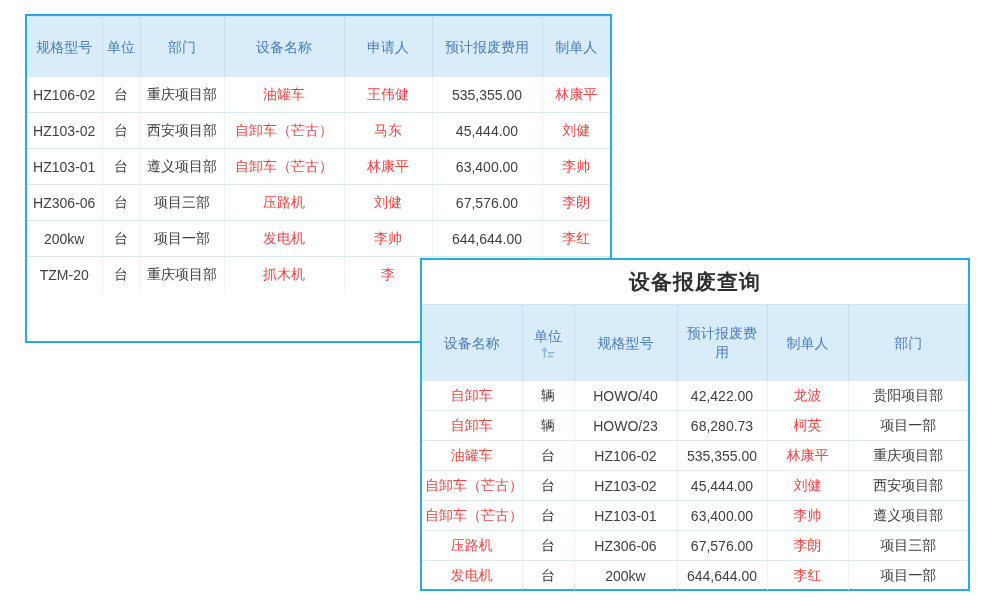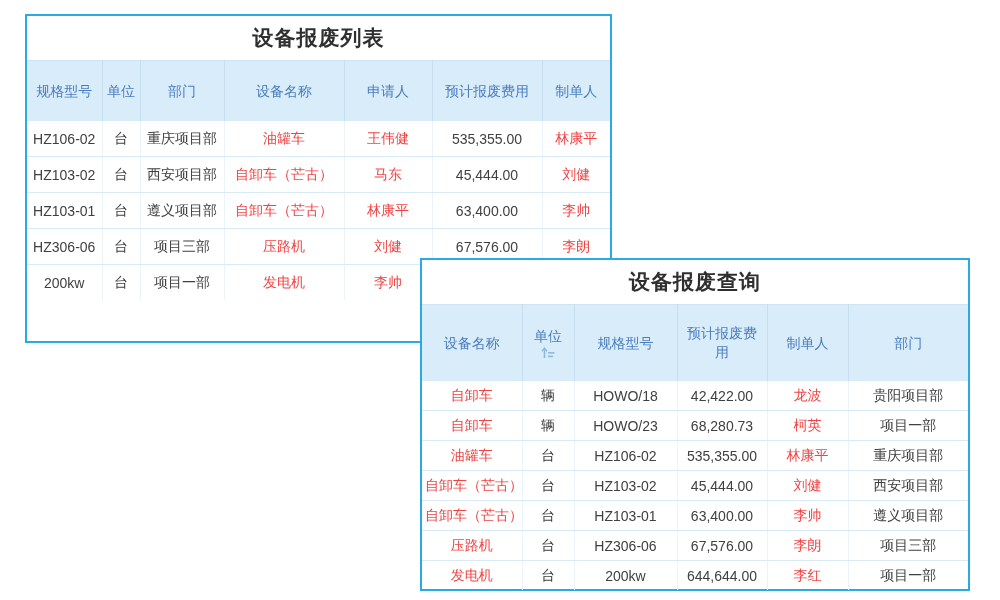--- a/index.html
+++ b/index.html
@@ -56,21 +56,20 @@
   #panel-query col:nth-child(6){width:120px;}
   
   #panel-query thead th .col-label{white-space:normal;word-break:break-all;}
   .sort-icon{display:block;height:12px;line-height:0;margin-top:1px;}
   .sort-icon svg{display:inline-block;}
 </style>
 </head>
 <body>
 
 <div class="panel" id="panel-list">
-  <div class="panel-title">设备报废列表</div>
   <table>
       <colgroup>
         <col>
         <col>
         <col>
         <col>
         <col>
         <col>
         <col>
       </colgroup>
@@ -137,20 +136,29 @@
           <td class="link">李朗</td>
         </tr>
         <tr>
           <td>200kw</td>
           <td>台</td>
           <td>项目一部</td>
           <td class="link">发电机</td>
           <td class="link">李帅</td>
           <td>644,644.00</td>
           <td class="link">李红</td>
+        </tr>
+        <tr>
+          <td>TZM-20</td>
+          <td>台</td>
+          <td>重庆项目部</td>
+          <td class="link">抓木机</td>
+          <td class="link">李</td>
+          <td></td>
+          <td class="link"></td>
         </tr>
       </tbody>
     </table>
 </div>
 
 <div class="panel" id="panel-query">
   <div class="panel-title">设备报废查询</div>
   <table>
       <colgroup>
         <col>
@@ -185,21 +193,21 @@
           </th>
           <th>
             <span class="col-label">部门</span>
           </th>
         </tr>
       </thead>
       <tbody>
         <tr>
           <td class="link">自卸车</td>
           <td>辆</td>
-          <td>HOWO/18</td>
+          <td>HOWO/40</td>
           <td>42,422.00</td>
           <td class="link">龙波</td>
           <td>贵阳项目部</td>
         </tr>
         <tr>
           <td class="link">自卸车</td>
           <td>辆</td>
           <td>HOWO/23</td>
           <td>68,280.73</td>
           <td class="link">柯英</td>

